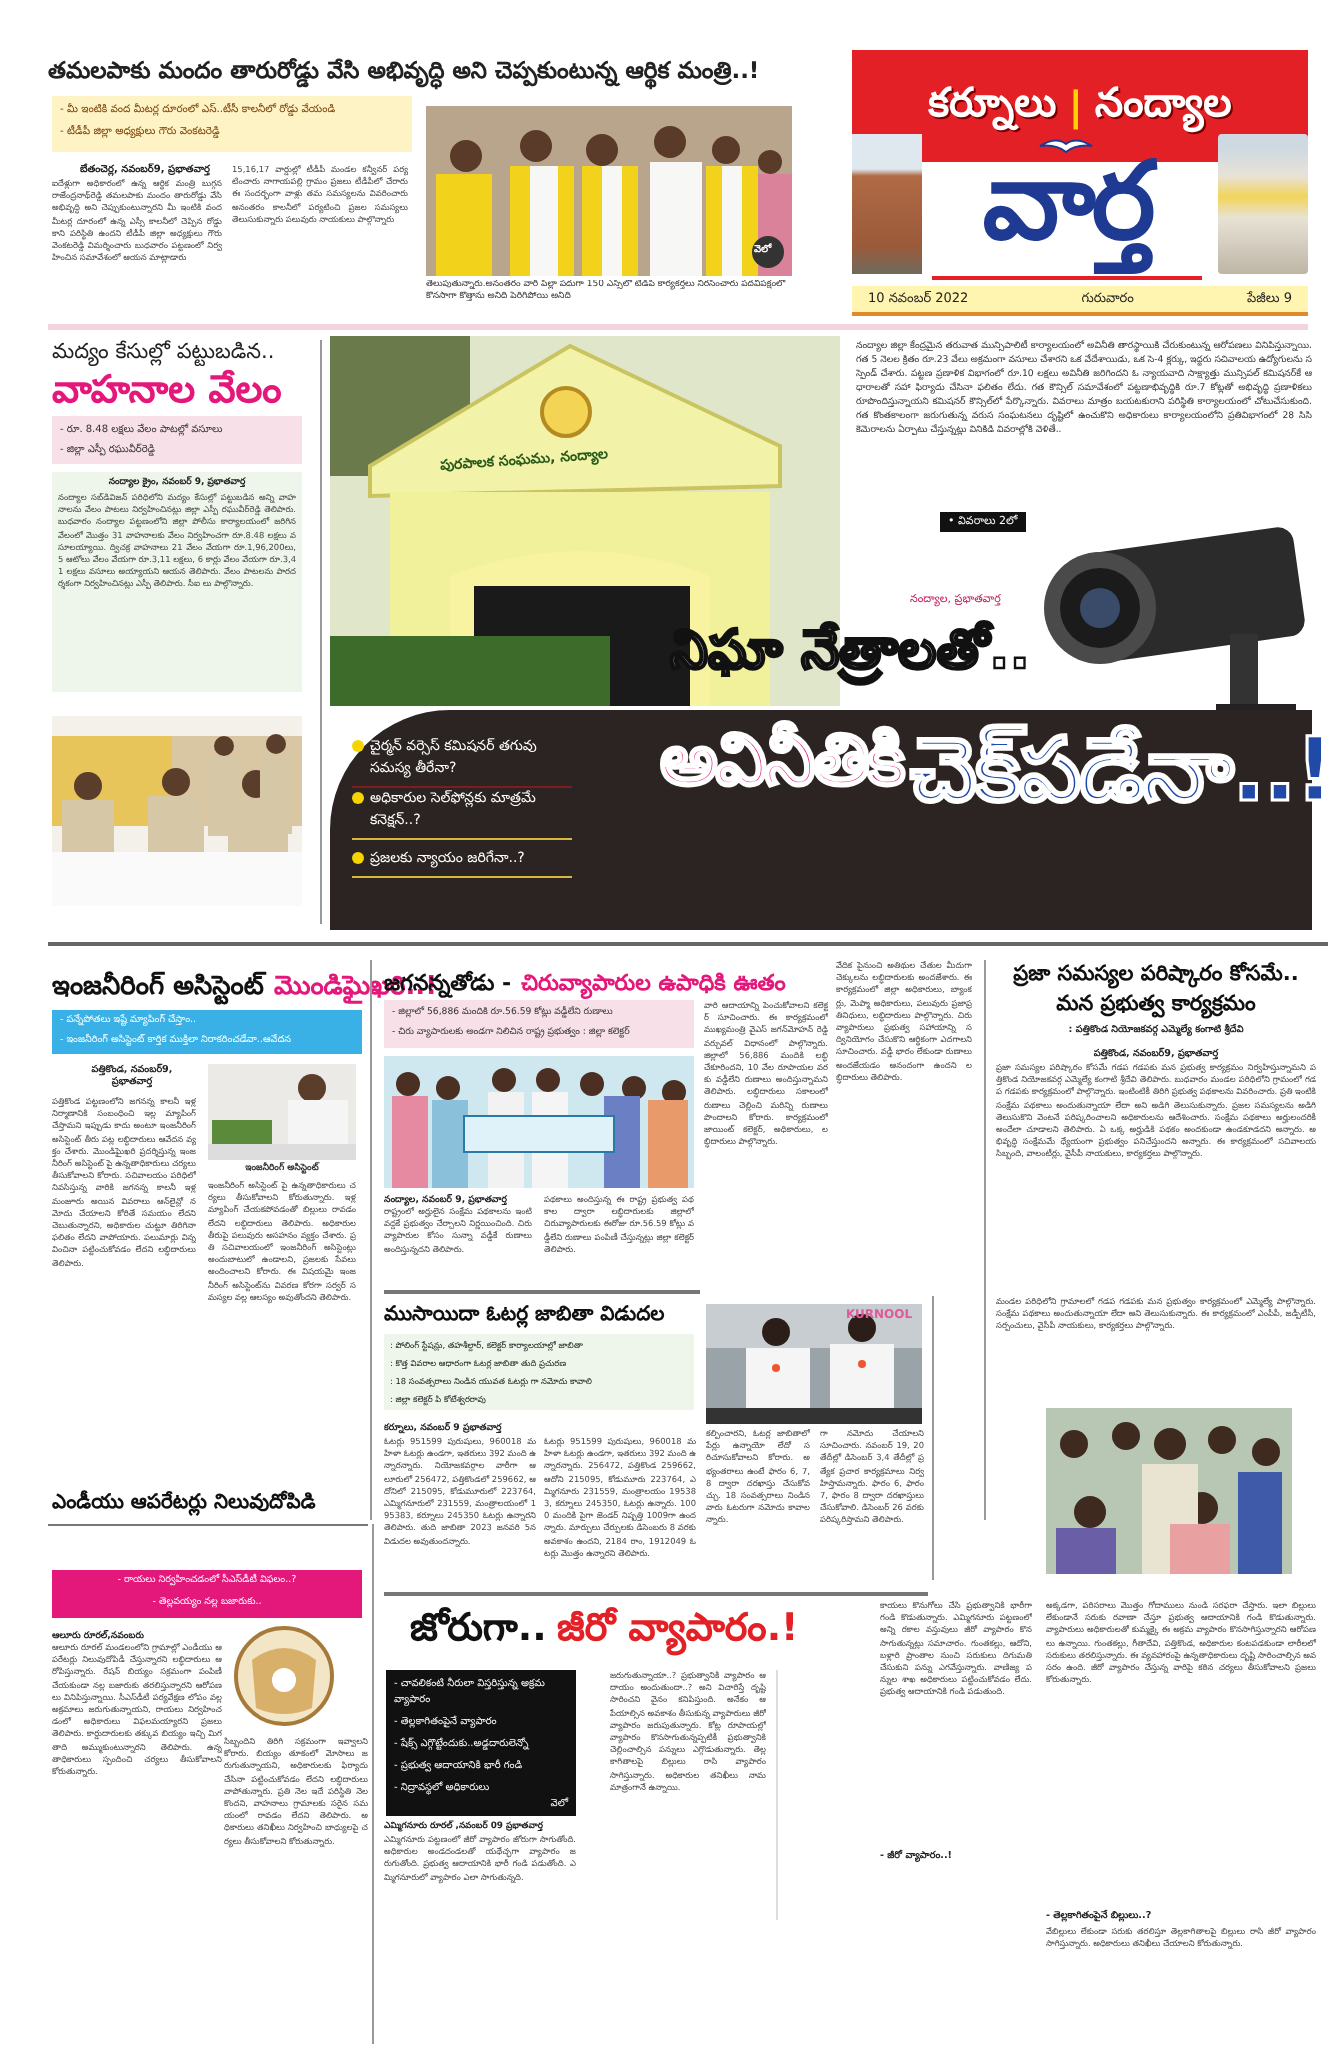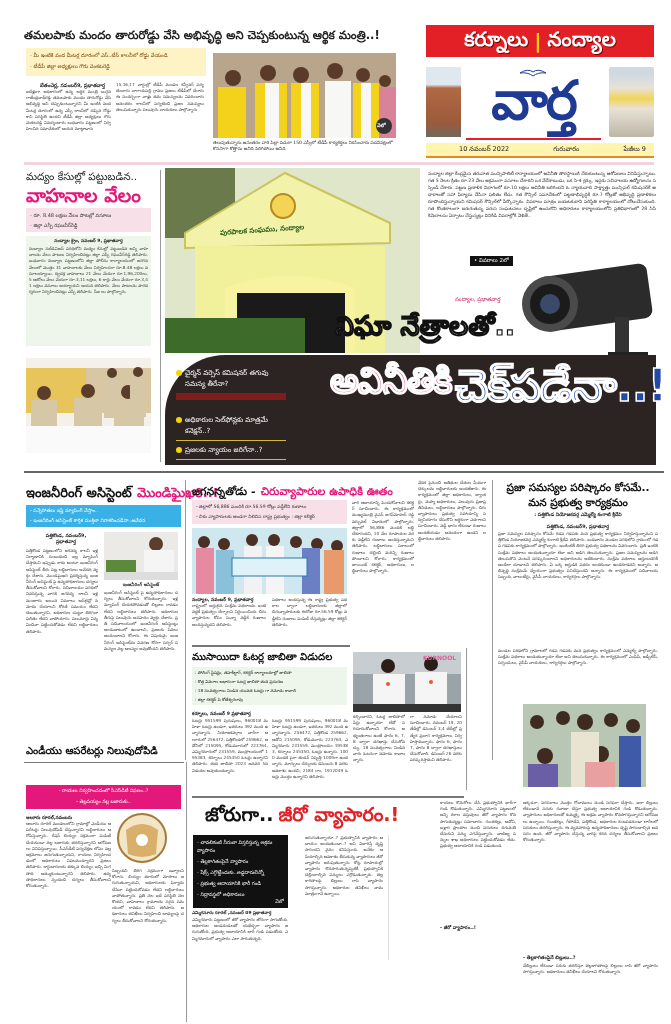--- a/index.html
+++ b/index.html
@@ -58,34 +58,34 @@
         <rect x="148" y="30" width="10" height="55"></rect>
       </g>
     <rect x="166" y="34" width="17" height="51" fill="#d9829a"></rect>
     <circle cx="171" cy="73" r="8" fill="#333"></circle>
   </svg>
   <span class="abs" style="left:164px;top:69px;font-size:5px;color:#fff;font-weight:bold;">వెలో</span>
 </div>
 <div class="abs caption" style="left:213px;top:140px;width:183px;height:14px;overflow:hidden;">తెలుపుతున్నారు.అనంతరం వారి పిల్లా పదుగా 150 ఎస్సీలో టీడీపీ కార్యకర్తలు నిరసించారు పదవిపక్షంలో కొనసాగా కొత్తాను అనిది పెరిగిపోయి అనిది</div>
 
 <div class="abs" style="left:426px;top:25px;width:228px;height:135px;">
-  <div style="position:absolute;left:0;top:0;width:228px;height:32px;background:#e32026;display:flex;align-items:center;justify-content:center;gap:6px;">
+  <div style="position:absolute;left:0;top:0;width:228px;height:56px;background:#e32026;display:flex;align-items:center;justify-content:center;gap:6px;">
     <span style="font-size:20px;font-weight:bold;color:#fff;text-shadow:1px 1px 0 #7a0000;">కర్నూలు</span>
     <span style="font-size:20px;font-weight:bold;color:#ffd400;">|</span>
     <span style="font-size:20px;font-weight:bold;color:#fff;text-shadow:1px 1px 0 #7a0000;">నంద్యాల</span>
   </div>
   <div style="position:absolute;left:0;top:42px;width:35px;height:70px;background:linear-gradient(180deg,#dfe8ee 0%,#dfe8ee 25%,#b06a45 30%,#9b5a3a 80%,#6f6a5c 100%);"></div>
   <div style="position:absolute;left:40px;top:40px;width:135px;height:72px;font-size:54px;font-weight:bold;color:#1f3a93;text-align:center;line-height:72px;letter-spacing:-2px;">వార్త</div>
   <svg class="abs" width="30" height="12" style="left:92px;top:42px;" viewBox="0 0 30 12">
       <path d="M2 6 Q10 1 15 5 Q20 1 28 6 Q20 5 15 9 Q10 5 2 6Z" fill="#fff" stroke="#1f3a93" stroke-width="1"></path>
     </svg>
   <div style="position:absolute;left:40px;top:113px;width:135px;height:2px;background:#e32026;"></div>
   <div style="position:absolute;left:183px;top:42px;width:45px;height:70px;background:linear-gradient(180deg,#cfd9e2 0%,#cfd9e2 10%,#e8e2d6 30%,#f2d45a 45%,#e8e2d6 60%,#bdb6a6 100%);border-radius:2px;"></div>
   <div style="position:absolute;left:0;top:118px;width:228px;height:15px;background:#fff4b0;display:flex;align-items:center;justify-content:space-between;padding:0 8px;border-bottom:2px solid #e08a2a;">
-    <span style="font-size:6.5px;color:#222;margin-left:25px;">10 నవంబర్ 2022</span>
+    <span style="font-size:6.5px;color:#222;">10 నవంబర్ 2022</span>
     <span style="font-size:6.5px;color:#222;">గురువారం</span>
     <span style="font-size:6.5px;color:#222;">పేజీలు 9</span>
   </div>
 </div>
 
 <div class="hline" style="left:24px;top:162px;width:630px;height:3px;background:#f3d3de;"></div>
 
 <div class="abs" style="left:26px;top:170px;font-size:10.5px;color:#222;white-space:nowrap;">మద్యం కేసుల్లో పట్టుబడిన..</div>
 <div class="abs" style="left:26px;top:184px;font-size:19px;font-weight:bold;color:#e3187a;white-space:nowrap;">వాహనాల వేలం</div>
 <div class="abs sub-pink" style="left:26px;top:208px;width:125px;height:24px;">
@@ -154,21 +154,21 @@
   </svg>
 </div>
 
 <div class="abs" style="left:335px;top:310px;font-size:27px;font-weight:bold;color:#fff;-webkit-text-stroke:1.2px #111;white-space:nowrap;">నిఘా నేత్రాలతో..</div>
 
 <div class="abs" style="left:165px;top:355px;width:491px;height:110px;background:#2b2422;border-radius:60px 0 0 0;"></div>
 <div class="abs" style="left:330px;top:360px;font-size:36px;font-weight:bold;color:#e3187a;-webkit-text-stroke:1.5px #fff;white-space:nowrap;letter-spacing:-1px;">అవినీతికి</div>
 <div class="abs" style="left:455px;top:360px;font-size:44px;font-weight:bold;color:#1f4aa8;-webkit-text-stroke:1.5px #fff;white-space:nowrap;letter-spacing:-1px;">చెక్‌పడేనా..!</div>
 
 <div class="abs" style="left:176px;top:368px;width:110px;">
-  <div class="bullet" style="border-bottom:7px solid #7f1d1d;padding-bottom:3px;margin-bottom:15px;">
+  <div class="bullet" style="border-bottom:1px solid #7f1d1d;padding-bottom:3px;margin-bottom:0;">
     <span class="dot"></span>
     <span style="color:#fff;font-size:7px;line-height:11px;">చైర్మన్ వర్సెస్ కమిషనర్ తగువు సమస్య తీరేనా?</span>
   </div>
   <div class="bullet" style="border-bottom:1px solid #d6b93a;padding-bottom:3px;margin-bottom:4px;">
     <span class="dot"></span>
     <span style="color:#fff;font-size:7px;line-height:11px;">అధికారుల సెల్‌ఫోన్లకు మాత్రమే కనెక్షన్..?</span>
   </div>
   <div class="bullet" style="border-bottom:1px solid #d6b93a;padding-bottom:3px;">
     <span class="dot"></span>
     <span style="color:#fff;font-size:7px;line-height:11px;">ప్రజలకు న్యాయం జరిగేనా..?</span>

